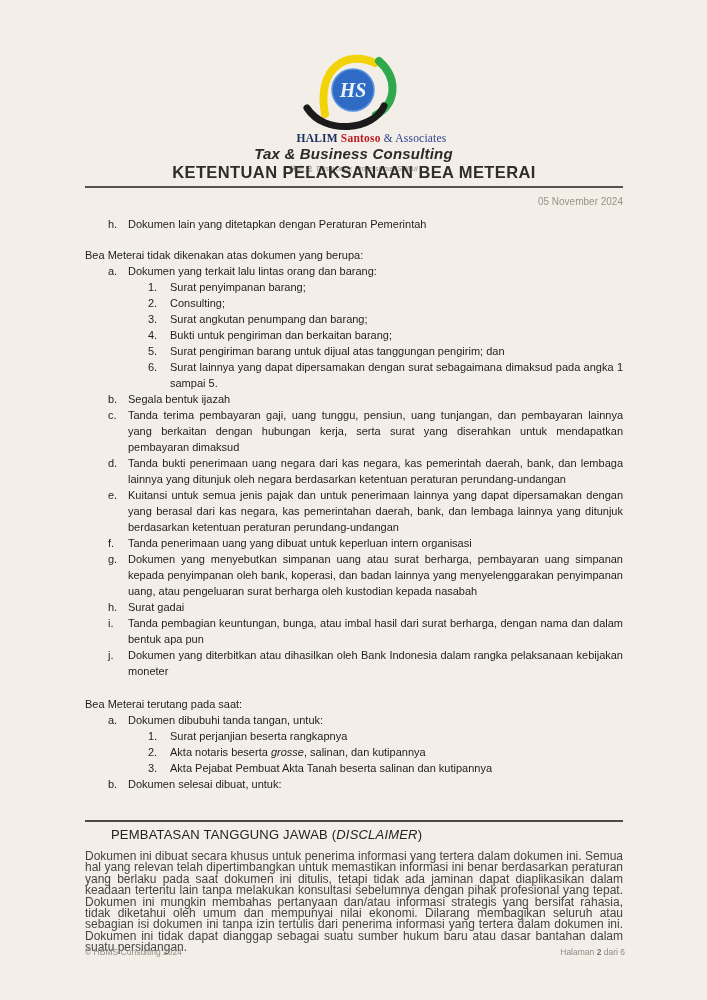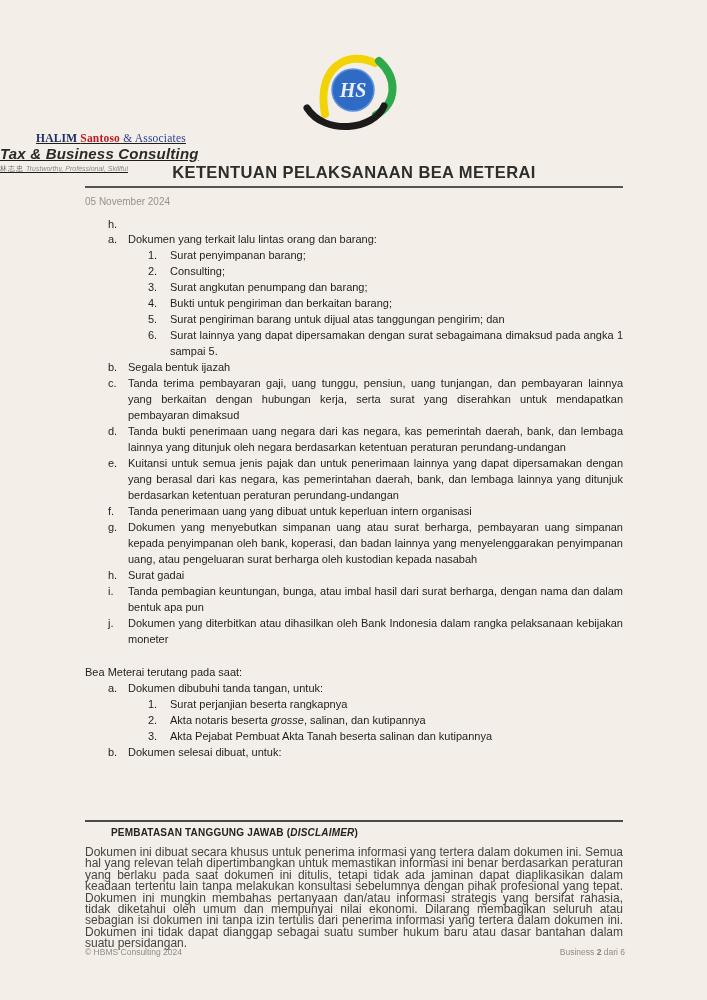--- a/index.html
+++ b/index.html
@@ -7,53 +7,53 @@
   body {
     background: #f3efe8;
     font-family: "Liberation Sans", sans-serif;
     color: #1e1e1c;
     position: relative;
     overflow: hidden;
   }
   .page { position: absolute; inset: 0; }
 
   
-  .logo-wrap { position: absolute; top: 48px; left: 0; right: 0; text-align: left; text-decoration: underline; }
+  .logo-wrap { position: absolute; top: 48px; left: 0; right: 0; text-align: center; }
   .logo-svg { display: block; margin: 0 auto; }
   .logo-name { font-family: "Liberation Serif", serif; font-size: 11.5px; letter-spacing: .2px; margin-top: -2px; padding-left: 36px; }
   .logo-name .p1 { color: #1d2f63; font-weight: bold; }
   .logo-name .p2 { color: #c01824; font-weight: bold; }
   .logo-name .p3 { color: #2b3f8f; }
   .logo-tagline { font-size: 15px; font-weight: bold; font-style: italic; color: #2a2a28; margin-top: 1px; letter-spacing: .2px; }
   .logo-motto { font-size: 7px; font-style: italic; color: #8a8781; margin-top: 2px; }
   .logo-motto .cn { font-style: normal; color: #6e6b66; letter-spacing: 1px; }
 
   
   .title-block { position: absolute; top: 163px; left: 85px; right: 84px; }
   .doc-title {
     text-align: center; font-weight: bold; font-size: 16.5px; letter-spacing: .4px;
     color: #2d2d2b; padding-bottom: 4px; border-bottom: 2px solid #55534e;
   }
-  .doc-date { font-size: 10px; color: #96928a; margin-top: 8px; }
+  .doc-date { text-align: right; font-size: 10px; color: #96928a; margin-top: 8px; }
 
   
   .body-text { position: absolute; top: 216px; left: 85px; right: 84px; font-size: 11px; line-height: 16px; color: #1e1e1c; }
   .lead { text-align: left; }
   .li { position: relative; text-align: justify; }
   .l1 { padding-left: 43px; }
   .l1 > .mk { position: absolute; left: 23px; }
   .l2 { padding-left: 85px; }
   .l2 > .mk { position: absolute; left: 63px; }
   .gap { height: 15px; }
   .gap-lg { height: 17px; }
   em { font-style: italic; }
 
   
   .disclaimer { position: absolute; top: 820px; left: 85px; right: 84px; border-top: 2px solid #4c4a45; padding-top: 5px; }
-  .disclaimer-title { font-size: 10px; font-weight: bold; color: #232321; letter-spacing: .2px; padding-left: 26px; }
+  .disclaimer-title { font-size: 13px; font-weight: normal; color: #232321; letter-spacing: .2px; padding-left: 26px; }
   .disclaimer-title .it { font-style: italic; }
   .disclaimer-body { margin-top: 9px; font-size: 12px; line-height: 11.4px; color: #45443f; text-align: justify; }
 
   
   .footer { position: absolute; top: 947px; left: 85px; right: 82px; font-size: 8.5px; color: #8f8c85; display: flex; justify-content: space-between; }
   .footer .num { font-weight: bold; color: #7d7a73; }
 </style>
 </head>
 <body>
 
@@ -73,25 +73,26 @@
   </div>
 
   <div class="title-block">
     <div class="doc-title">KETENTUAN PELAKSANAAN BEA METERAI</div>
     <div class="doc-date">05 November 2024</div>
   </div>
 
   <div class="body-text">
 
     <div class="li l1">
-      <span class="mk">h.</span>
+      <span class="mk">h.</span><span>Dokumen lain yang ditetapkan dengan Peraturan Pemerintah</span>
     </div>
 
     <div class="gap"></div>
 
+    <p class="lead">Bea Meterai tidak dikenakan atas dokumen yang berupa:</p>
 
     <div class="li l1">
       <span class="mk">a.</span><span>Dokumen yang terkait lalu lintas orang dan barang:</span>
     </div>
     <div class="li l2">
       <span class="mk">1.</span><span>Surat penyimpanan barang;</span>
     </div>
     <div class="li l2">
       <span class="mk">2.</span><span>Consulting;</span>
     </div>
@@ -158,16 +159,16 @@
 
   </div>
 
   <div class="disclaimer">
     <div class="disclaimer-title"><span>PEMBATASAN TANGGUNG JAWAB (</span><span class="it">DISCLAIMER</span><span>)</span></div>
     <p class="disclaimer-body">Dokumen ini dibuat secara khusus untuk penerima informasi yang tertera dalam dokumen ini. Semua hal yang relevan telah dipertimbangkan untuk memastikan informasi ini benar berdasarkan peraturan yang berlaku pada saat dokumen ini ditulis, tetapi tidak ada jaminan dapat diaplikasikan dalam keadaan tertentu lain tanpa melakukan konsultasi sebelumnya dengan pihak profesional yang tepat. Dokumen ini mungkin membahas pertanyaan dan/atau informasi strategis yang bersifat rahasia, tidak diketahui oleh umum dan mempunyai nilai ekonomi. Dilarang membagikan seluruh atau sebagian isi dokumen ini tanpa izin tertulis dari penerima informasi yang tertera dalam dokumen ini. Dokumen ini tidak dapat dianggap sebagai suatu sumber hukum baru atau dasar bantahan dalam suatu persidangan.</p>
   </div>
 
   <div class="footer">
     <span>© HBMS Consulting 2024</span>
-    <span><span>Business </span><span class="num">2</span><span> dari 6</span></span>
+    <span><span>Halaman </span><span class="num">2</span><span> dari 6</span></span>
   </div>
 
 </div>
 
 </body></html>

